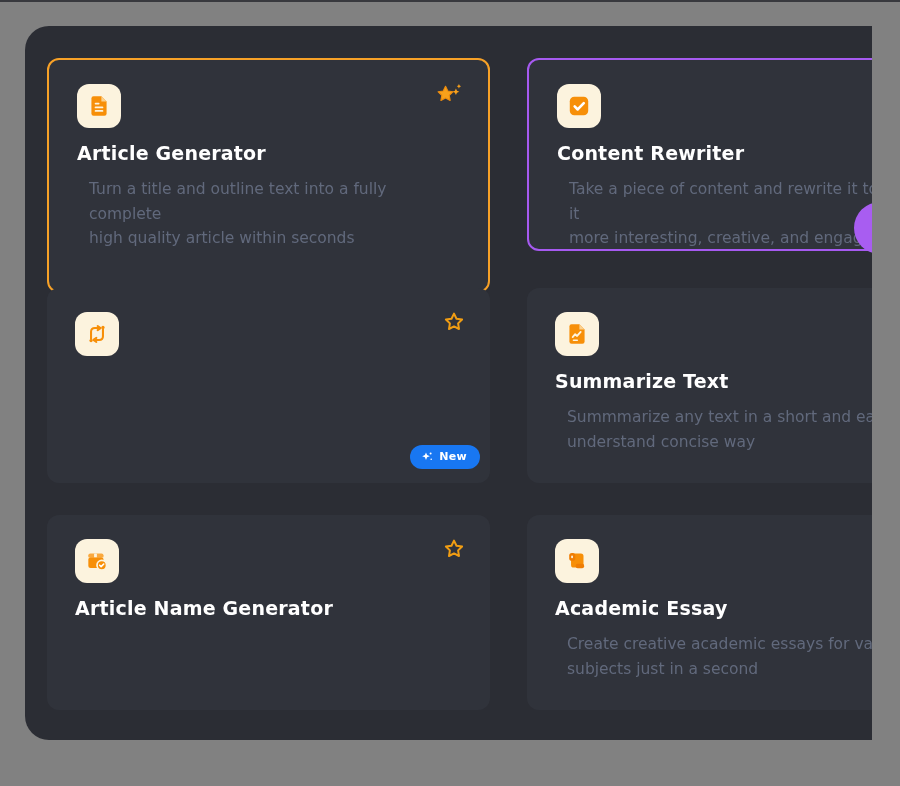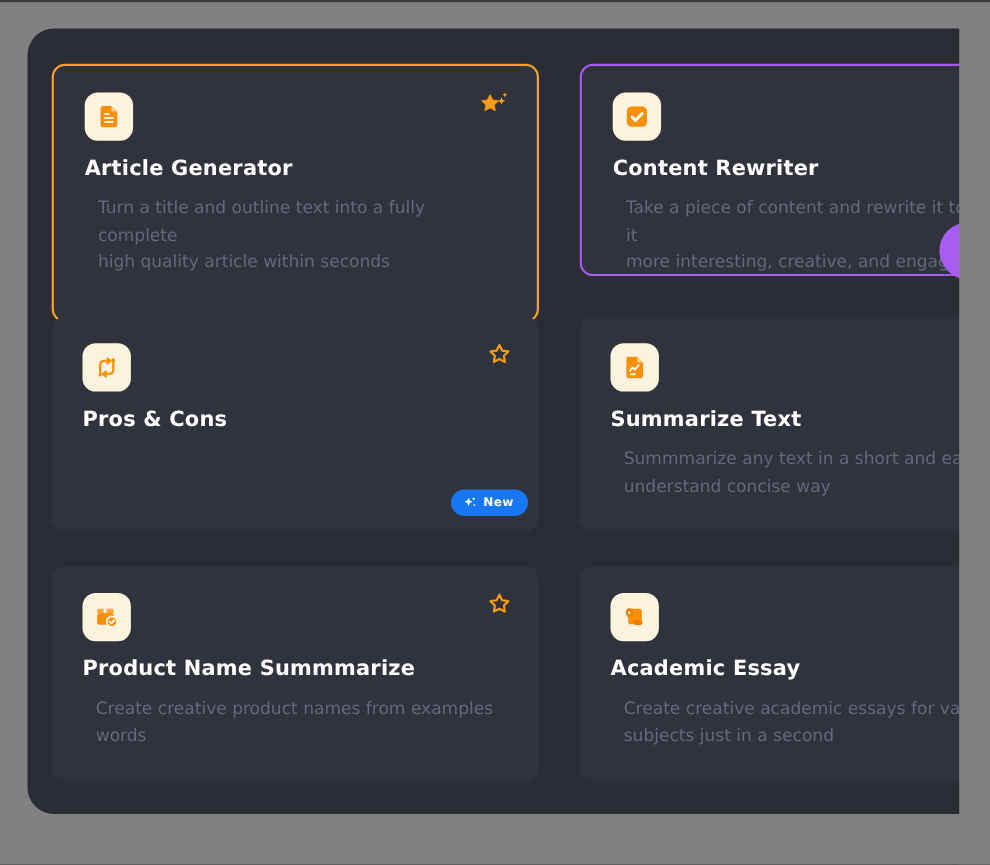--- a/index.html
+++ b/index.html
@@ -107,21 +107,20 @@
         </g>
         <circle cx="6.5" cy="18.1" r="1.5" fill="#f78f08"></circle>
         <circle cx="17.5" cy="5.9" r="1.5" fill="#f78f08"></circle>
       </svg>
     </div>
     <button class="fav" aria-label="add to favorites">
       <svg width="24" height="24" viewBox="0 0 24 24">
         <path d="M12 3.6l2.5 5.1 5.6.8-4 3.9.9 5.6-5-2.6-5 2.6.9-5.6-4-3.9 5.6-.8z" fill="none" stroke="#f09d13" stroke-width="2" stroke-linejoin="round"></path>
       </svg>
     </button>
-    <h3>Pros &amp; Cons</h3>
     <span class="new-badge">
       <svg width="12" height="12" viewBox="0 0 12 12">
         <path d="M5 1.4l1.1 2.7 2.7 1.1-2.7 1.1L5 9 3.9 6.3 1.2 5.2l2.7-1.1z" fill="#ffffff"></path>
         <circle cx="9.6" cy="2.6" r="1" fill="#ffffff"></circle>
         <circle cx="10.2" cy="8.2" r="0.8" fill="#ffffff"></circle>
       </svg>
       <span>New</span>
     </span>
   </div>
 
@@ -147,23 +146,21 @@
         <rect x="9.3" y="5" width="2.6" height="3.6" rx="0.6" fill="#fcf3de"></rect>
         <circle cx="16.4" cy="15.9" r="4.4" fill="#f78f08" stroke="#fcf3de" stroke-width="1.6"></circle>
         <path d="M14.5 15.9l1.3 1.3 2.4-2.4" stroke="#ffffff" stroke-width="1.5" fill="none" stroke-linecap="round" stroke-linejoin="round"></path>
       </svg>
     </div>
     <button class="fav" aria-label="add to favorites">
       <svg width="24" height="24" viewBox="0 0 24 24">
         <path d="M12 3.6l2.5 5.1 5.6.8-4 3.9.9 5.6-5-2.6-5 2.6.9-5.6-4-3.9 5.6-.8z" fill="none" stroke="#f09d13" stroke-width="2" stroke-linejoin="round"></path>
       </svg>
     </button>
-    <h3>Product Name Summmarize</h3>
-    <p class="desc">Create creative product names from examples
-words</p>
+    <h3>Article Name Generator</h3>
   </div>
 
   <div class="card c6">
     <div class="icon-box">
       <svg width="26" height="26" viewBox="0 0 24 24">
         <rect x="6.5" y="5" width="11.5" height="13" rx="2.4" fill="#f78f08"></rect>
         <rect x="4.8" y="4.6" width="5.6" height="7.2" rx="2.4" fill="#ef7d04"></rect>
         <rect x="6.6" y="7" width="1.7" height="2.4" rx="0.8" fill="#fcf3de"></rect>
         <rect x="10.8" y="14.6" width="7.8" height="4" rx="1.8" fill="#ef7d04"></rect>
       </svg>

